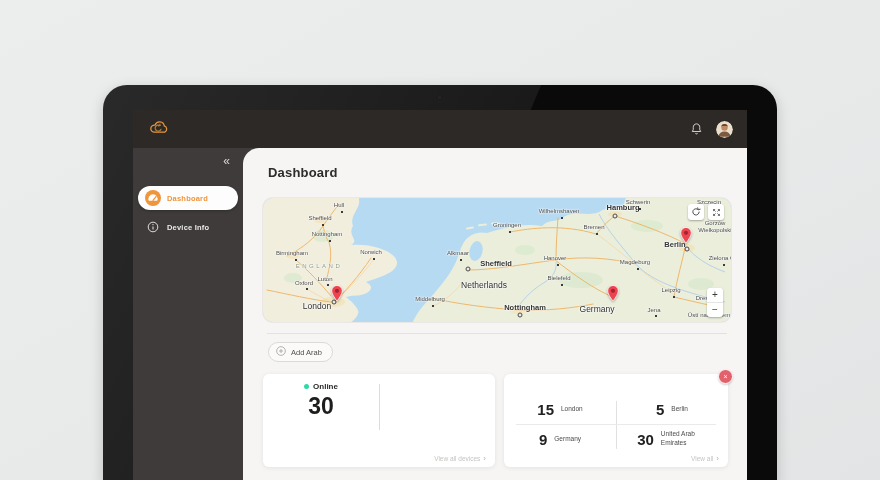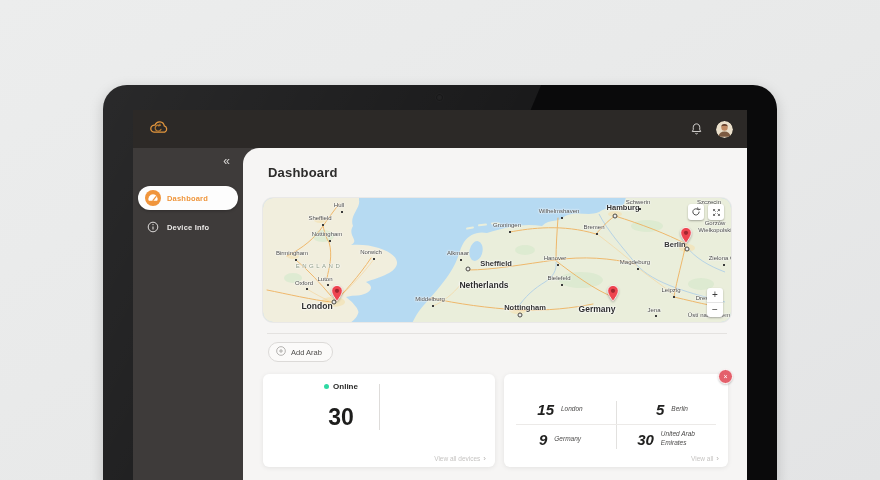--- a/index.html
+++ b/index.html
@@ -38,21 +38,21 @@
   .main{flex:1;background:#f6f5f4;border-top-left-radius:16px;padding:15px 16px 0 20px;min-width:0;position:relative;}
   .page-title{font-size:13px;font-weight:bold;color:#2d2c2b;margin:2px 0 18px 5px;letter-spacing:.2px;}
   
   .map{position:relative;width:468px;height:124px;border-radius:10px;overflow:hidden;
     background:#b6daf2;box-shadow:0 0 0 1px rgba(0,0,0,.05);}
   .map svg.base{position:absolute;inset:0;}
   .map-label{position:absolute;transform:translate(-50%,-50%);white-space:pre;text-align:center;
     color:#4c4c4c;font-size:6px;line-height:1.15;pointer-events:none;
     text-shadow:0 0 2px #fff,0 0 2px #fff,0 0 3px #fff;}
   .map-label.m{font-size:7.5px;color:#333;font-weight:bold;padding-left:16px;}
-  .map-label.b{font-size:8.5px;color:#2e2e2e;font-weight:bold;}
+  .map-label.b{font-size:8.5px;color:#2e2e2e;font-weight:normal;}
   .map-label.r{font-size:6px;color:#8d9b87;letter-spacing:2.5px;}
   .map-dot{position:absolute;width:2px;height:2px;background:#3b3b3b;transform:translate(-50%,-50%);}
   .map-ring{position:absolute;width:5px;height:5px;border:1px solid #4a4a4a;border-radius:50%;box-sizing:border-box;
     background:radial-gradient(circle,#4a4a4a 28%,#fff 34%);transform:translate(-50%,-50%);}
   .pin{position:absolute;width:13px;height:18px;transform:translate(-50%,-100%);filter:drop-shadow(0 1px 1px rgba(0,0,0,.3));cursor:pointer;}
   .map-btn{position:absolute;width:16px;height:16px;background:#fff;border-radius:3px;
     box-shadow:0 1px 2px rgba(0,0,0,.3);display:flex;align-items:center;justify-content:center;cursor:pointer;}
   .map-zoomctl{position:absolute;right:8px;bottom:5px;width:16px;background:#fff;border-radius:3px;
     box-shadow:0 1px 2px rgba(0,0,0,.3);display:flex;flex-direction:column;align-items:stretch;text-align:center;
     font-size:10px;color:#3c3c3c;}
@@ -64,30 +64,30 @@
     border:1px solid #dcdad8;border-radius:10px;background:#fbfaf9;font-size:7.5px;color:#514f4d;cursor:pointer;}
   
   .cards{display:flex;gap:9px;margin-top:12px;}
   .card{background:#fff;border-radius:6px;box-shadow:0 1px 5px rgba(0,0,0,.08);position:relative;height:93px;}
   .card.devices{width:232px;}
   .card.country{width:224px;}
   .card-head{height:20px;background:#6d6a67;border-radius:6px 6px 0 0;display:flex;align-items:center;padding:0 8px;gap:8px;}
   .card-title{color:#fff;font-size:7.5px;font-weight:bold;letter-spacing:.3px;margin-right:auto;}
   .hicon{display:flex;align-items:center;cursor:pointer;}
   .devices-body{display:flex;margin-top:8px;position:relative;height:46px;}
-  .stat{width:50%;display:flex;flex-direction:column;align-items:center;gap:15px;margin-left:20px;}
+  .stat{width:50%;display:flex;flex-direction:column;align-items:center;gap:4px;}
   .stat-lr{display:flex;align-items:center;gap:4px;font-size:8px;font-weight:bold;color:#2a2a29;}
   .stat-dot{width:5px;height:5px;border-radius:50%;}
   .stat-val{font-size:23px;font-weight:bold;color:#1d1d1c;line-height:1;}
   .vdiv{position:absolute;left:50%;top:2px;bottom:-2px;width:1px;background:#dedcda;}
   .card-foot{position:absolute;right:9px;bottom:5px;font-size:6.5px;color:#c6c4c2;display:flex;align-items:center;gap:3px;cursor:pointer;}
   .card-foot .chev{font-size:8px;line-height:6px;color:#b3b1af;}
   .country-grid{position:absolute;top:20px;left:0;right:0;bottom:13px;display:grid;
     grid-template-columns:1fr 1fr;grid-template-rows:1fr 1fr;}
-  .ccell{display:flex;align-items:center;justify-content:center;gap:7px;font-style:italic;}
+  .ccell{display:flex;align-items:center;justify-content:center;gap:7px;}
   .cval{font-size:15px;font-weight:bold;color:#212120;}
   .clab{font-size:6.5px;color:#4c4b4a;max-width:46px;line-height:1.35;}
   .cg-v{position:absolute;left:50%;top:7px;bottom:5px;width:1px;background:#e2e1df;}
   .cg-h{position:absolute;top:50%;left:12px;right:12px;height:1px;background:#eceae8;}
   .close-badge{position:absolute;top:-5px;right:-5px;width:13px;height:13px;border-radius:50%;
     background:#e4606b;border:1.5px solid #fff;color:#fff;font-size:7px;line-height:10px;
     display:flex;align-items:center;justify-content:center;z-index:3;cursor:pointer;box-shadow:0 1px 2px rgba(0,0,0,.2);}
 </style>
 </head>
 <body>

